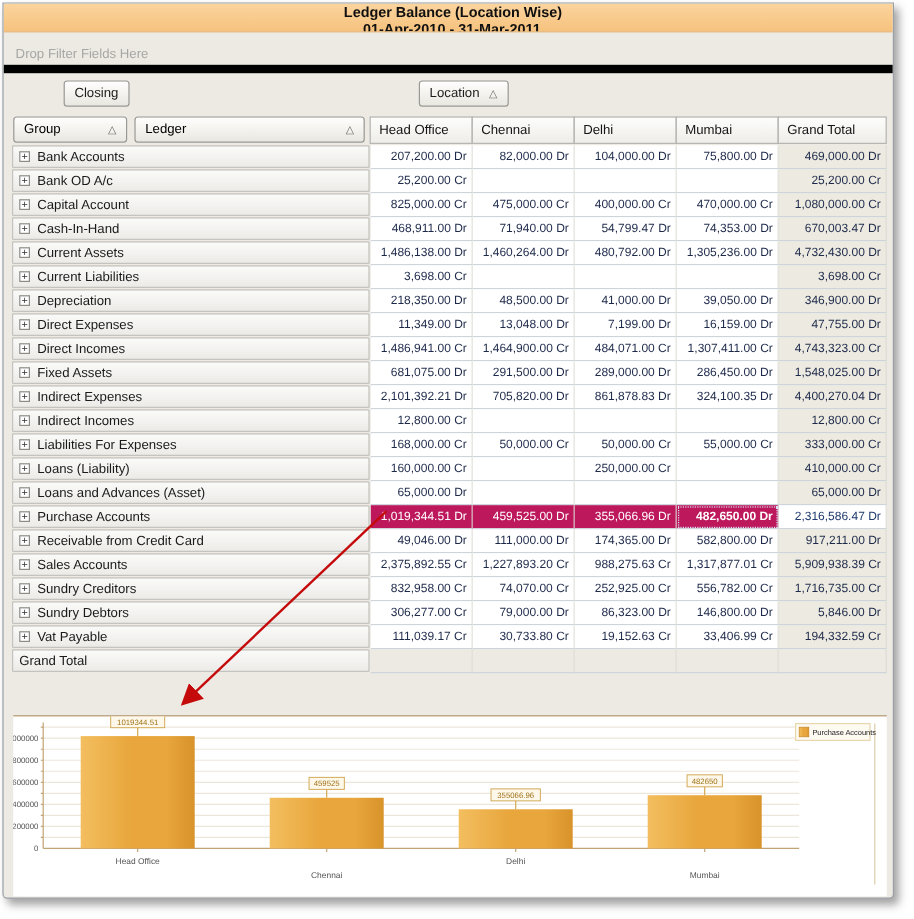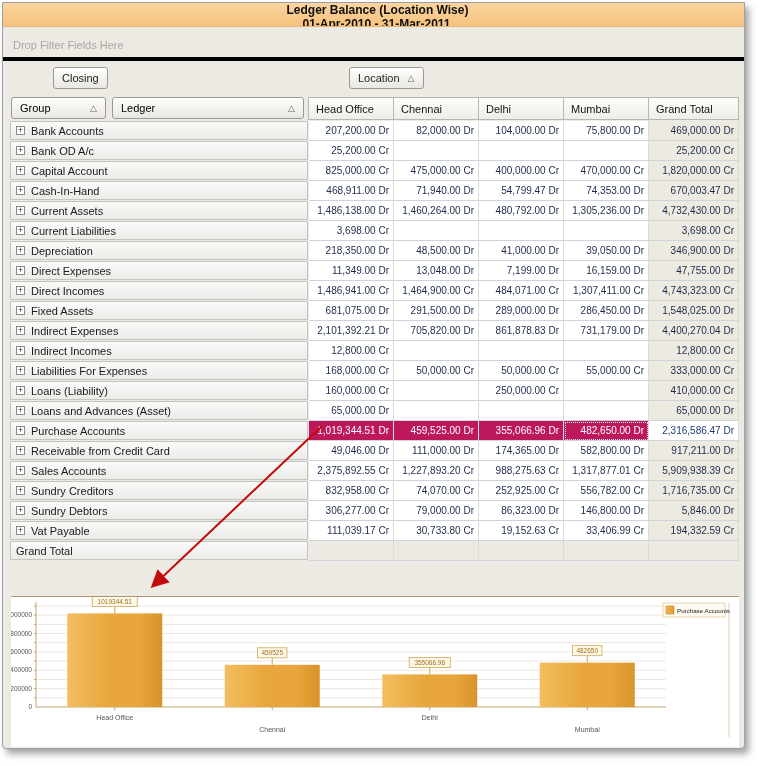--- a/index.html
+++ b/index.html
@@ -8,21 +8,21 @@
   .panel { position:absolute; left:2px; top:2px; width:743px; height:747px;
            background:#EDEAE4; border:1px solid #9aa0a6; border-radius:0 0 4px 4px;
            box-shadow:4px 5px 7px rgba(90,90,90,.55); overflow:hidden; }
   .titlebar { position:absolute; left:0; top:0; width:100%; height:24px;
               background:linear-gradient(#FBD49E,#F6C27E);
               border-bottom:1px solid #E7B473; display:flex; align-items:center; overflow:hidden;flex-direction:column; }
   .titlebar .title { font-size:12px; font-weight:bold; color:#101010; padding-left:8px; flex:1; }
   .titlebar .daterange { font-size:12px; font-weight:bold; color:#101010; white-space:nowrap;
                          margin-right:-6px; }
   .filterzone { position:absolute; left:0; top:25px; width:100%; height:33px;
-                border-bottom:4px solid #000000; }
+                border-bottom:7px solid #000000; }
   .filterhint { position:absolute; left:10px; top:11px; font-size:11px; color:#A7A7A4; }
   .btn { position:absolute; height:22px; font-size:11px; color:#1c1c1c;
          background:linear-gradient(#FEFEFD,#E9E7E0); border:1px solid #999995;
          border-radius:3px; display:flex; align-items:center; padding:0 8px;
          box-shadow:0 1px 0 rgba(255,255,255,.7) inset;margin-left:40px; }
   .sortglyph { font-size:9px; color:#6a6a66; margin-left:8px; }
   
   .pivot { position:absolute; left:7px; top:94px; width:730px; }
   .hdr { display:grid; grid-template-columns:101px 198px 85px 85px 85px 85px 90px; height:23px; }
   .hbtn { background:linear-gradient(#FEFEFD,#E9E7E0); border:1px solid #999995;
@@ -38,21 +38,21 @@
           align-items:center; justify-content:flex-end; padding:0 4px;
           white-space:nowrap; overflow:hidden; }
   .rowlabel { justify-content:flex-start; font-size:11px; color:#1a1a1a;
               background:linear-gradient(#FAFAF9,#ECEBE8); border:1px solid #C3C3BF;
               border-radius:1px; padding-left:5px; margin:0 1px 1px 0; }
   .expand { width:9px; height:9px; border:1px solid #8a8a86; background:#fff;
             font-size:9px; line-height:7px; text-align:center; color:#333;
             margin-right:6px; flex:0 0 auto; }
   .gt { background:#ECEAE1; }
   .sel { background:#be185d; color:#fff; }
-  .focus { outline:1px dotted #D5E2F8; outline-offset:-2px; }
+  .focus { outline:1px dotted #D5E2F8; outline-offset:-2px;font-weight:bold; }
   .selgt { background:#fff; color:#1F3A6E;text-align:right; }
   .frow .cell { background:#ECEAE3; }
   .frow .rowlabel { background:linear-gradient(#FAFAF9,#ECEBE8); }
   
   .chartbox { position:absolute; left:8px; top:593px; width:728px; height:151px;
               background:#fff; border-top:1px solid #B1946A; }
   .arrow-overlay { position:absolute; left:0; top:0; width:762px; height:766px;
                    pointer-events:none; z-index:50; }
 </style>
 </head>
@@ -118,21 +118,21 @@
         </div>
         <div class="prow">
           <div class="cell rowlabel">
             <span class="expand">+</span>
             <span>Capital Account</span>
           </div>
           <div class="cell">825,000.00 Cr</div>
           <div class="cell">475,000.00 Cr</div>
           <div class="cell">400,000.00 Cr</div>
           <div class="cell">470,000.00 Cr</div>
-          <div class="cell gt">1,820,000.00 Cr</div>
+          <div class="cell gt">1,080,000.00 Cr</div>
         </div>
         <div class="prow">
           <div class="cell rowlabel">
             <span class="expand">+</span>
             <span>Cash-In-Hand</span>
           </div>
           <div class="cell">468,911.00 Dr</div>
           <div class="cell">71,940.00 Dr</div>
           <div class="cell">54,799.47 Dr</div>
           <div class="cell">74,353.00 Dr</div>
@@ -205,21 +205,21 @@
           <div class="cell gt">1,548,025.00 Dr</div>
         </div>
         <div class="prow">
           <div class="cell rowlabel">
             <span class="expand">+</span>
             <span>Indirect Expenses</span>
           </div>
           <div class="cell">2,101,392.21 Dr</div>
           <div class="cell">705,820.00 Dr</div>
           <div class="cell">861,878.83 Dr</div>
-          <div class="cell">731,179.00 Dr</div>
+          <div class="cell">324,100.35 Dr</div>
           <div class="cell gt">4,400,270.04 Dr</div>
         </div>
         <div class="prow">
           <div class="cell rowlabel">
             <span class="expand">+</span>
             <span>Indirect Incomes</span>
           </div>
           <div class="cell">12,800.00 Cr</div>
           <div class="cell"></div>
           <div class="cell"></div>

